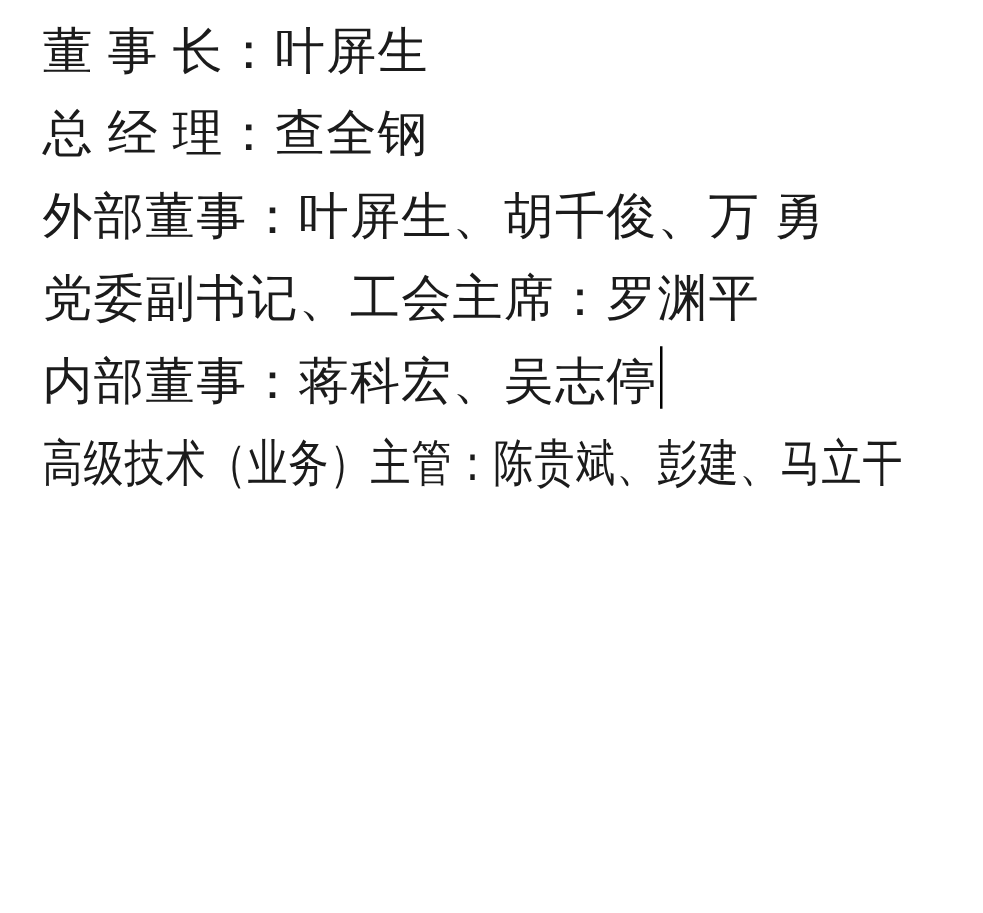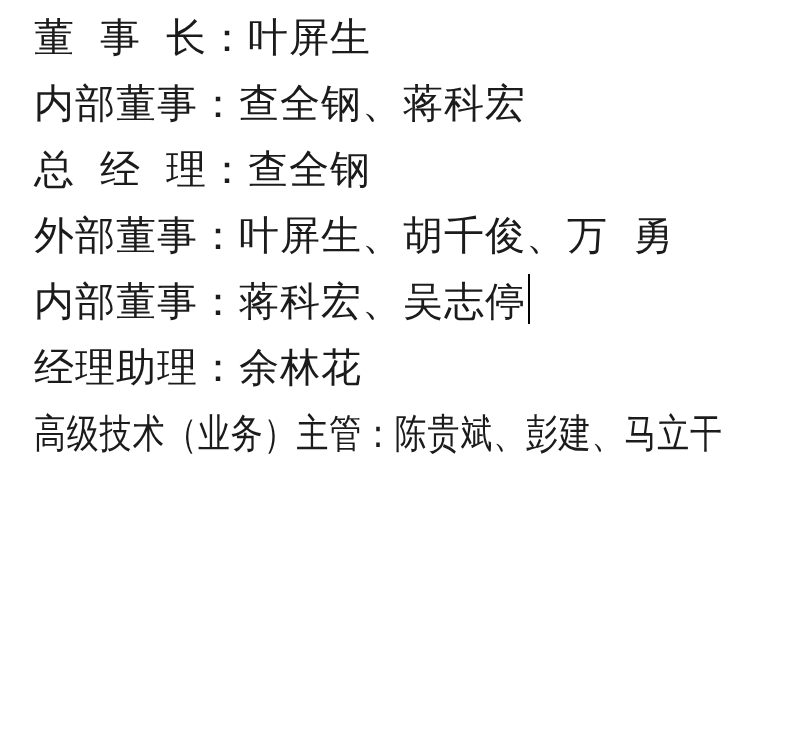--- a/index.html
+++ b/index.html
@@ -8,21 +8,21 @@
     width: 786px;
     height: 730px;
     overflow: hidden;
     background: #ffffff;
   }
   .page {
     box-sizing: border-box;
     width: 786px;
     height: 730px;
     padding: 8px 0 0 34px;
-    font-family: Liberation Mono, monospace;
+    font-family: Liberation Serif, serif;
     color: #1b1b1b;
     cursor: text;
   }
   .line {
     height: 66px;
     line-height: 66px;
     font-size: 40px;
     letter-spacing: 1px;
     white-space: nowrap;
   }
@@ -41,39 +41,36 @@
 </style>
 </head>
 <body style="background: rgb(255, 255, 255);">
 
 <div class="page" style="color: rgb(27, 27, 27);">
 
   <div class="line">
     <span>董 事 长</span><span>：</span><span>叶屏生</span>
   </div>
 
-  <div class="line">
-    <span>内部董事</span><span>：</span><span>查全钢、蒋科宏</span>
-  </div>
 
   <div class="line">
     <span>总 经 理</span><span>：</span><span>查全钢</span>
   </div>
 
   <div class="line">
     <span>外部董事</span><span>：</span><span>叶屏生、胡千俊、万 勇</span>
   </div>
 
+  <div class="line">
+    <span>党委副书记、工会主席</span><span>：</span><span>罗渊平</span>
+  </div>
 
 
   <div class="line">
     <span>内部董事</span><span>：</span><span>蒋科宏、吴志停</span><span class="caret" style="background: rgb(0, 0, 0);"></span>
   </div>
 
-  <div class="line">
-    <span>经理助理</span><span>：</span><span>余林花</span>
-  </div>
 
   <div class="line condensed">
     <span>高级技术（业务）主管</span><span>：</span><span>陈贵斌、彭建、马立干</span>
   </div>
 
 </div>
 
 </body></html>

